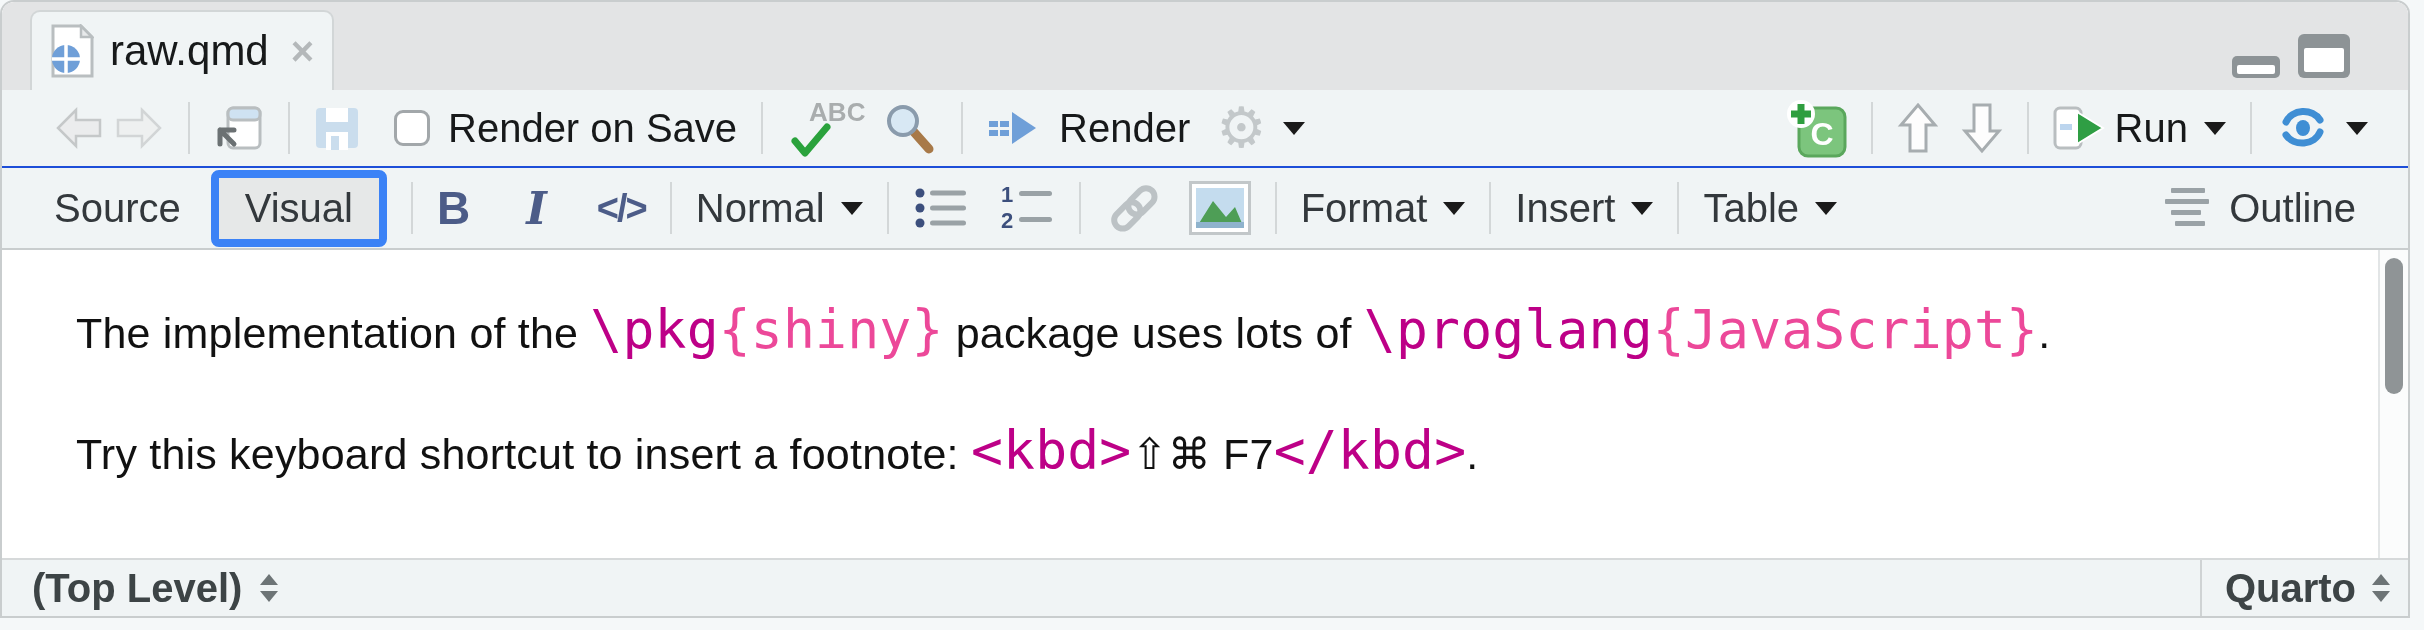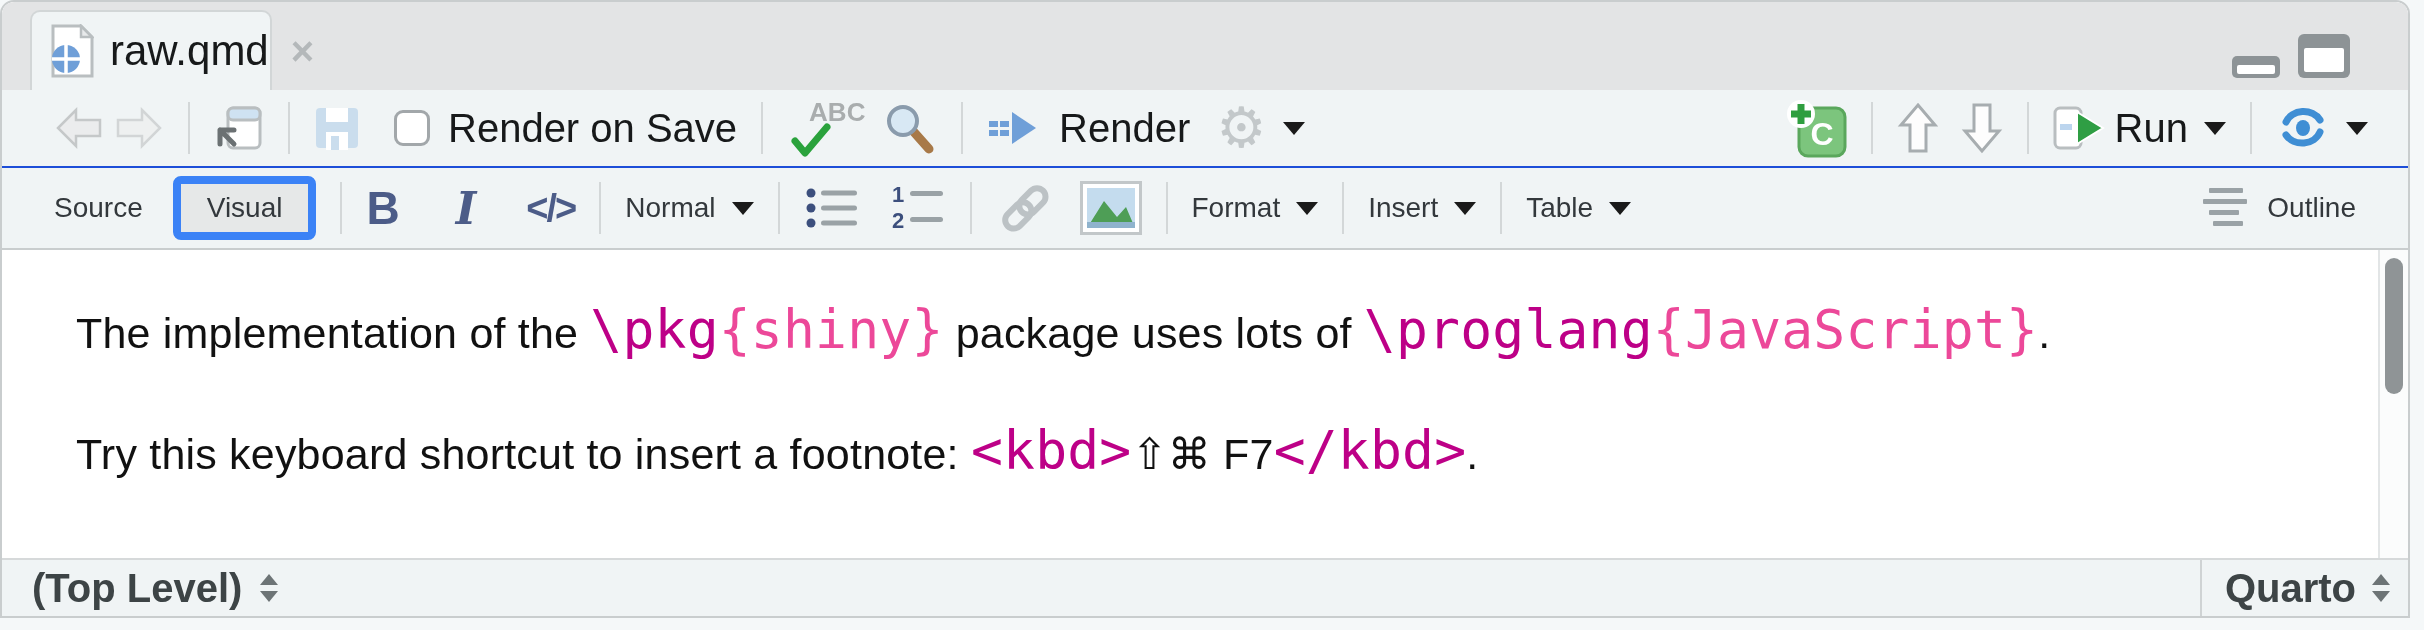--- a/index.html
+++ b/index.html
@@ -7,21 +7,21 @@
   body { font-family:"Liberation Sans", sans-serif; }
   .app { position:relative; width:2424px; height:630px; background:#f5f8f9; overflow:hidden; }
 
   .pane { position:absolute; left:0; top:0; right:14px; bottom:12px;
           border:2px solid #c9cdce; border-radius:14px 14px 0 0;
           background:#fff; display:flex; flex-direction:column; overflow:hidden; }
 
   
   .tabbar { height:88px; background:#e3e4e5; display:flex; align-items:flex-end;
             border-radius:12px 12px 0 0; flex:0 0 auto; position:relative; }
-  .tab { margin-left:28px; width:242px; height:80px; background:#f0f4f5;
+  .tab { margin-left:28px; width:304px; height:80px; background:#f0f4f5;
          border:2px solid #d2d6d7; border-bottom:none; border-radius:10px 10px 0 0;
          display:flex; align-items:center; padding:0 18px; gap:16px; }
   .tab-label { font-size:42px; color:#17191a; }
   .tab-close { font-size:40px; color:#b4b8ba; font-weight:bold; margin-left:6px; line-height:1; }
   .qmd-icon { position:relative; width:44px; height:54px; flex:0 0 auto; }
   .winbtns { position:absolute; right:58px; bottom:12px; display:flex; align-items:flex-end; gap:18px; }
   .btn-min { width:48px; height:22px; background:#8d9396; border-radius:5px; position:relative; }
   .btn-min::after { content:""; position:absolute; left:5px; right:5px; bottom:4px; height:9px; background:#fff; border-radius:2px; }
   .btn-max { width:52px; height:44px; background:#8d9396; border-radius:6px; position:relative; }
   .btn-max::after { content:""; position:absolute; left:6px; right:6px; bottom:6px; height:24px; background:#fff; border-radius:2px; }
@@ -33,21 +33,21 @@
   .sep { width:2px; height:52px; background:#d3d7d8; margin:0 24px; flex:0 0 aupx; }
   .tb-label { font-size:40px; color:#17191a; white-space:nowrap; }
   .caret { width:0; height:0; border-left:11px solid transparent; border-right:11px solid transparent;
            border-top:13px solid #1a1a1a; margin-left:16px; flex:0 0 auto; }
   .icon { display:inline-flex; align-items:center; justify-content:center; flex:0 0 auto; }
   .checkbox { width:36px; height:36px; background:#fff; border:3px solid #a2a7aa; border-radius:9px; margin-right:18px; flex:0 0 auto; }
   .gear { font-size:56px; color:#c3c8ca; line-height:1; margin-left:26px; }
   .spacer { flex:1 1 auto; }
   .group { display:inline-flex; align-items:center; }
 
-  .fmt-label { font-size:28px; color:#33383c; white-space:nowrap; }
+  .fmt-label { font-size:40px; color:#33383c; white-space:nowrap; }
   .visual-btn { background:#e6e8e8; border:8px solid #3b82f6; border-radius:8px;
                 padding:8px 26px; margin-left:30px; }
   .b-glyph { font-size:46px; font-weight:800; color:#4c5c88; }
   .i-glyph { font-family:"DejaVu Serif", serif; font-style:italic; font-weight:700; font-size:44px; color:#4c5c88; }
   .code-glyph { font-size:38px; font-weight:700; color:#4c5c88; letter-spacing:-2px; }
   .abc { position:relative; width:70px; height:58px; }
   .abc-text { position:absolute; top:-2px; left:22px; font-size:26px; font-weight:700; color:#a9adae; letter-spacing:0; }
 
   
   .content { flex:1 1 auto; background:#fff; position:relative; overflow:hidden; }

